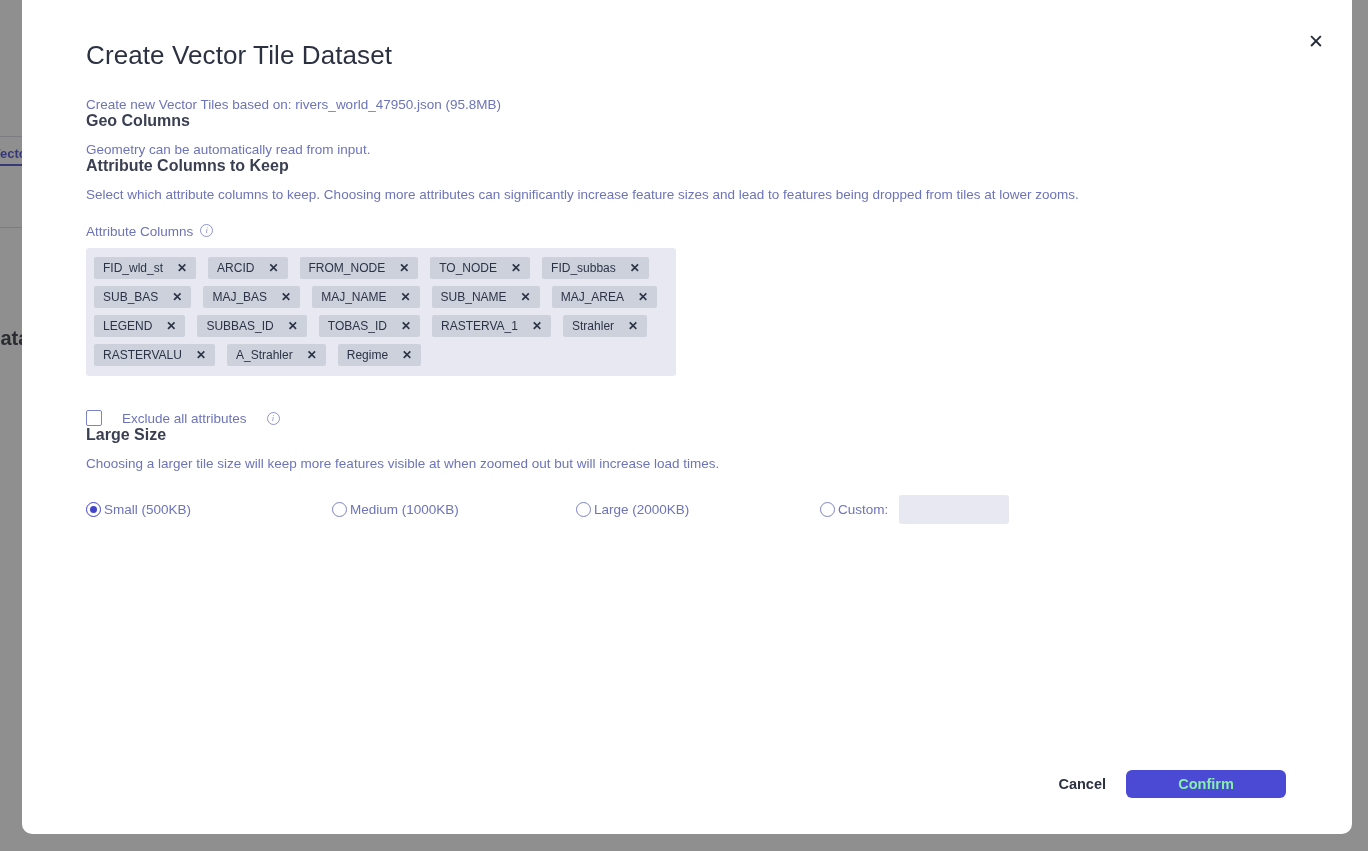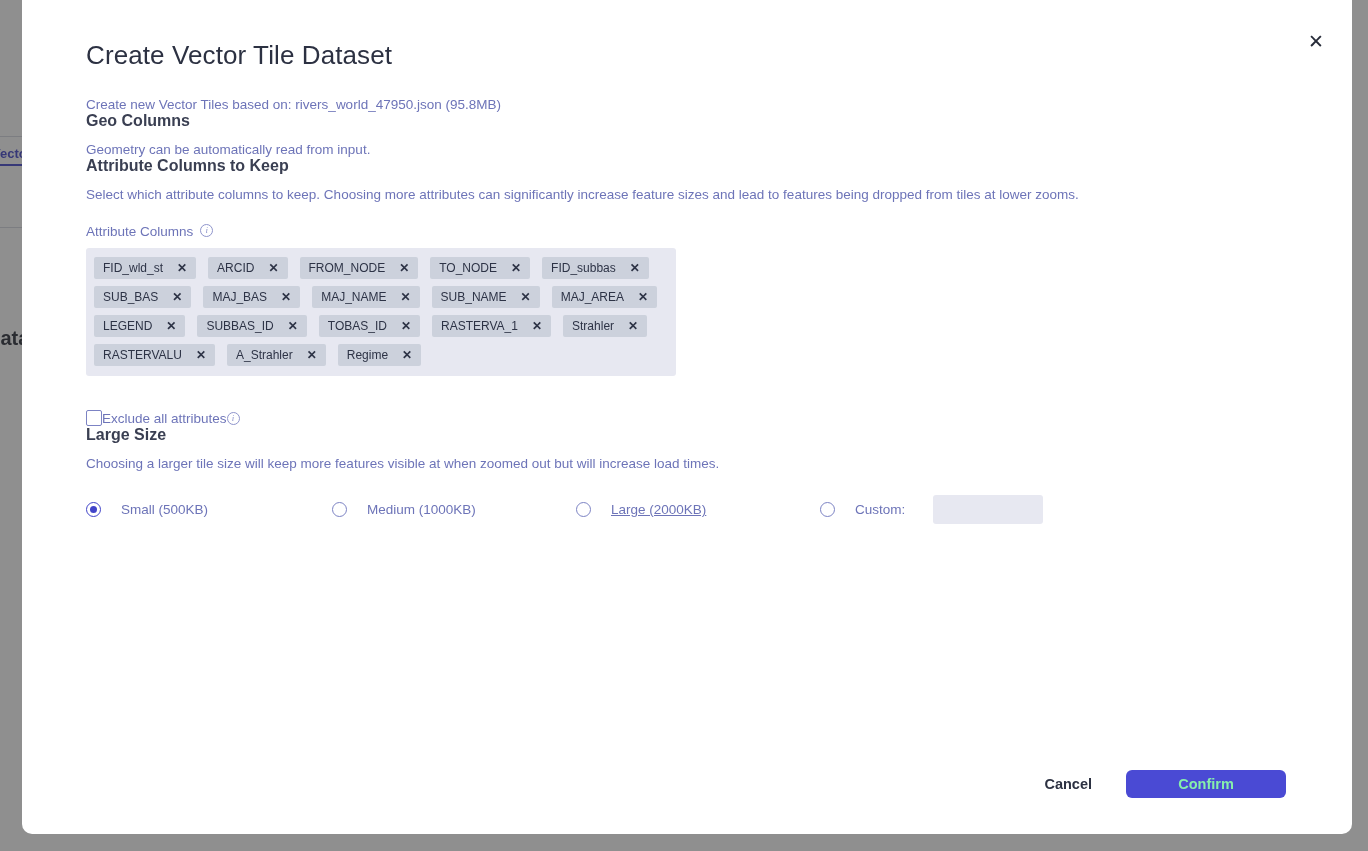--- a/index.html
+++ b/index.html
@@ -183,21 +183,21 @@
     color: #2d3346;
     cursor: pointer;
     line-height: 1;
   }
 
   
   #exclude-all-row {
     margin-top: 34px;
     display: flex;
     align-items: center;
-    gap: 0;
+    gap: 20px;
   }
   .checkbox-box {
     width: 16px;
     height: 16px;
     border: 1.6px solid #7c83c4;
     border-radius: 2px;
     background: #ffffff;
     cursor: pointer;
     flex: none;
   }
@@ -208,21 +208,21 @@
 
   
   #tile-size-options {
     margin-top: 24px;
     display: flex;
     align-items: center;
   }
   .radio-option {
     display: flex;
     align-items: center;
-    gap: 20px;
+    gap: 3px;
     font-size: 13.5px;
     color: #6d74b8;
     white-space: nowrap;
   }
   .radio-circle {
     width: 15px;
     height: 15px;
     border: 1.6px solid #7c83c4;
     border-radius: 50%;
     background: #ffffff;
@@ -237,21 +237,21 @@
   }
   .radio-circle.checked::after {
     content: "";
     width: 7px;
     height: 7px;
     border-radius: 50%;
     background: #4144c9;
   }
   #opt-small { width: 246px; }
   #opt-medium { width: 244px; }
-  #opt-large { width: 244px; text-decoration: underline; }
+  #opt-large { width: 244px; }
 
   #custom-size-input {
     width: 110px;
     height: 29px;
     background: #e7e8f1;
     border: none;
     border-radius: 3px;
     margin-left: 8px;
     padding: 0 8px;
     font-size: 13px;
@@ -263,21 +263,20 @@
   #modal-footer {
     position: absolute;
     left: 0;
     right: 0;
     bottom: 0;
     height: 100px;
     display: flex;
     align-items: center;
     justify-content: flex-end;
     padding-right: 66px;
-    gap: 14px;
   }
   #cancel-button {
     background: none;
     border: none;
     font-size: 14.5px;
     font-weight: 600;
     color: #2c3142;
     padding: 12px 20px;
     cursor: pointer;
     font-family: "Liberation Sans", sans-serif;

